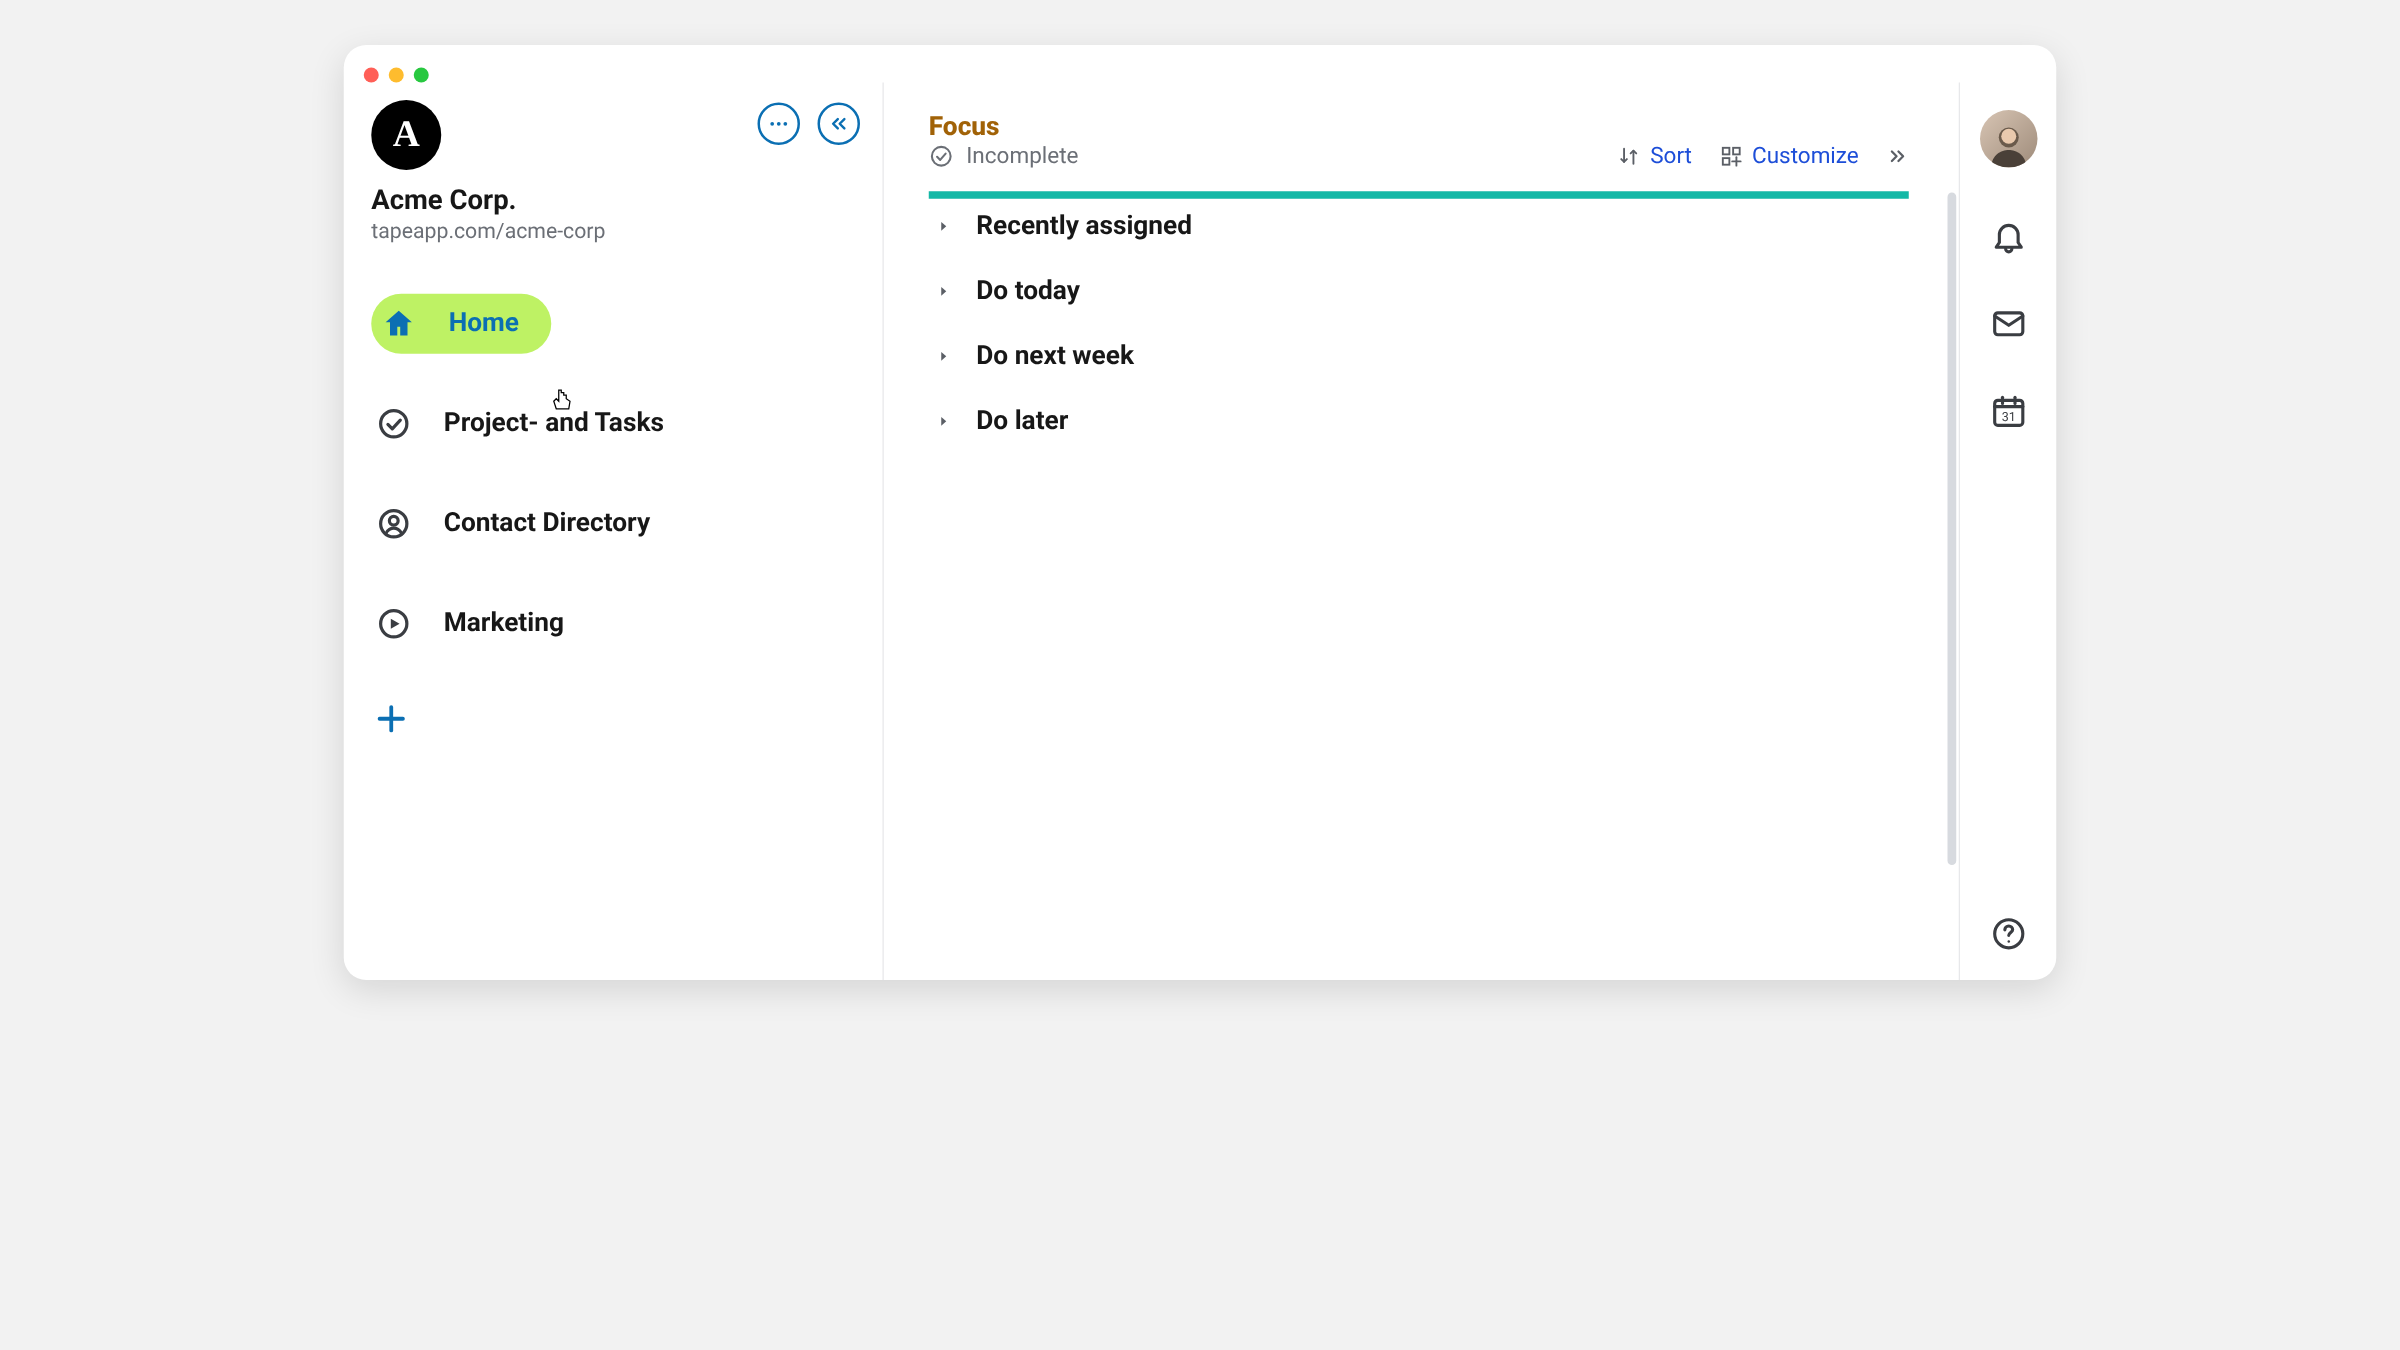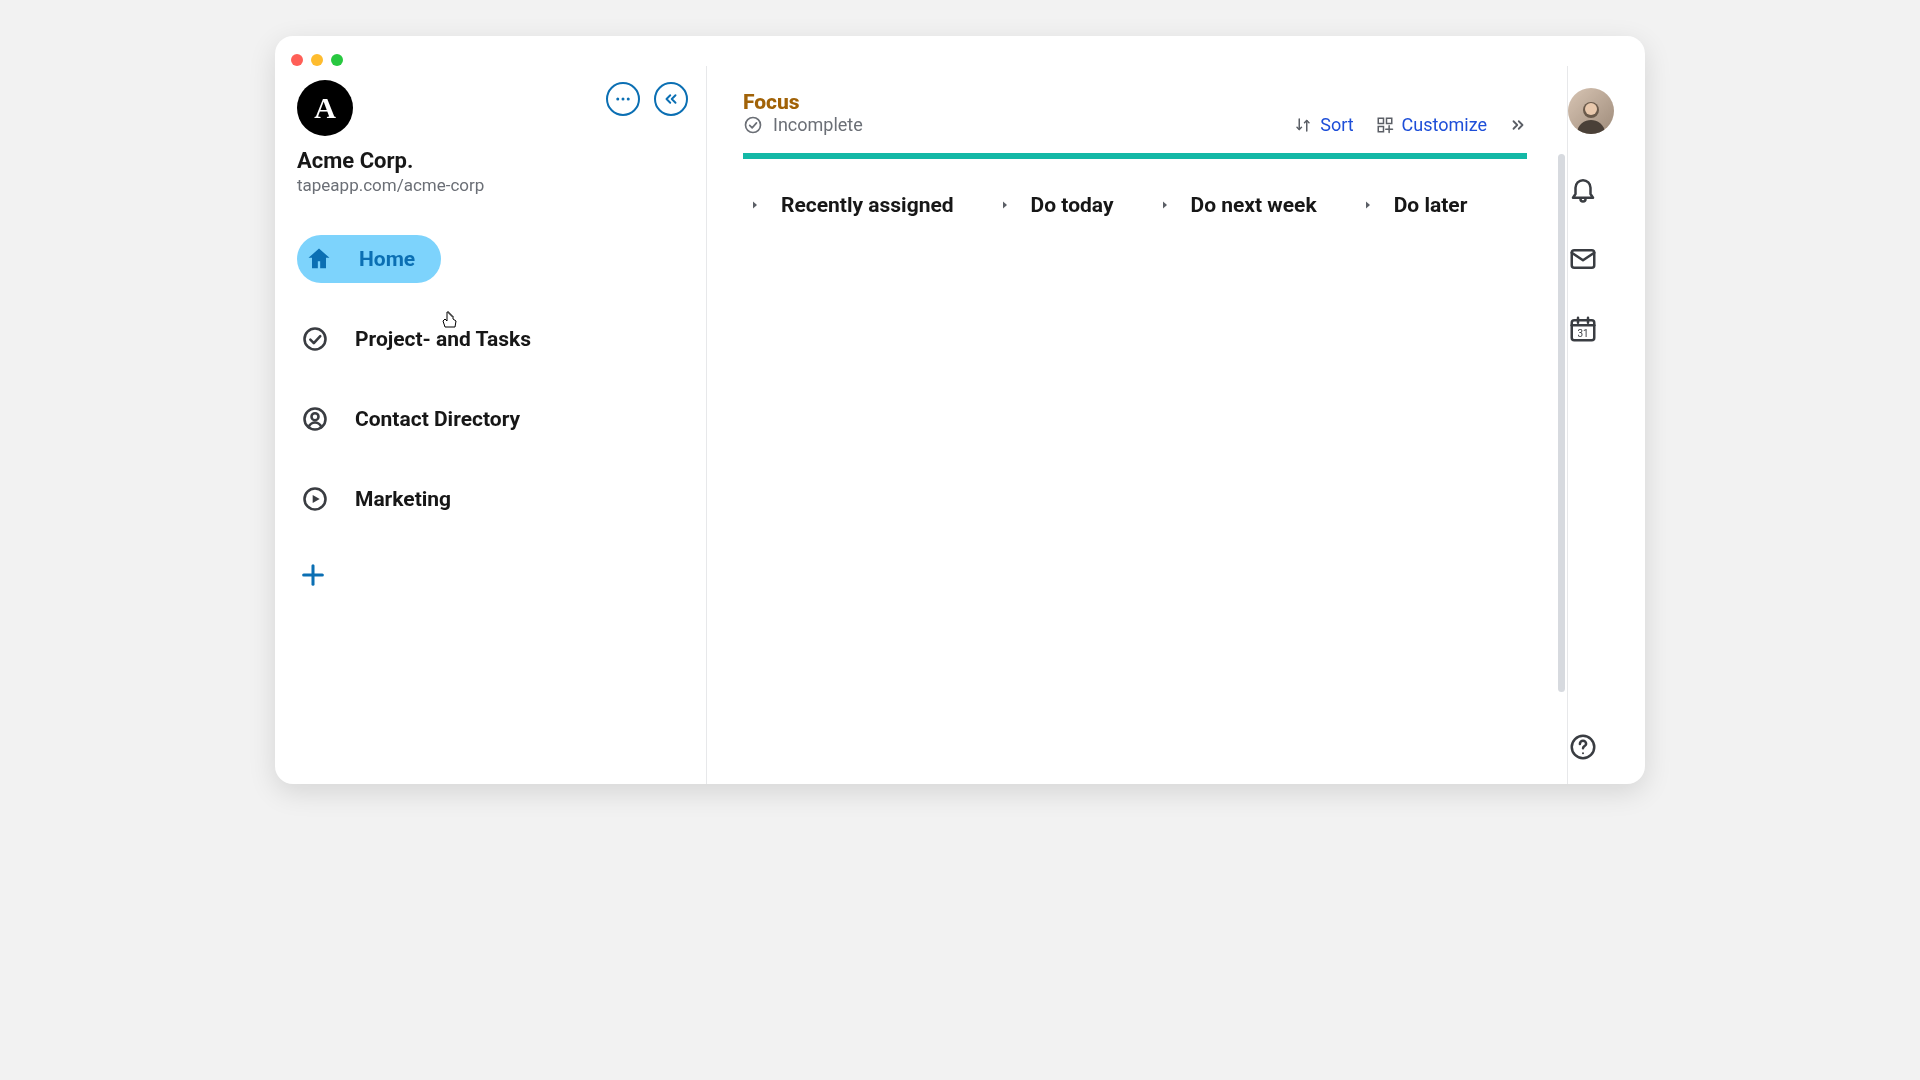--- a/index.html
+++ b/index.html
@@ -105,21 +105,21 @@
     border-radius: 28px;
     cursor: pointer;
     width: fit-content;
   }
   .nav-item .icon-slot {
     width: 28px; height: 28px;
     display: flex; align-items: center; justify-content: center;
     color: #3a3d42;
   }
   .nav-item.active {
-    background: #7dd3fc;
+    background: #bef264;
   }
   .nav-item.active .icon-slot { color: #0b6fb3; }
   .nav-item.active .nav-label { color: #0b6fb3; }
   .nav-label {
     font-size: 21px;
     font-weight: 700;
     color: #171717;
   }
   .add-btn {
     margin-top: 36px;
@@ -161,24 +161,24 @@
     align-items: center;
     gap: 22px;
   }
   .tool-btn {
     display: flex; align-items: center; gap: 8px;
     color: #1d4ed8;
     font-size: 18px;
     cursor: pointer;
   }
   .sections {
-    margin-top: 34px;
-    display: flex;
-    flex-direction: row;
-    gap: 45px;
+    margin-top: 10px;
+    display: flex;
+    flex-direction: column;
+    gap: 28px;
     padding-left: 6px;
   }
   .section-row {
     display: flex;
     align-items: center;
     gap: 20px;
     cursor: pointer;
   }
   .section-caret {
     color: #5b5f66;
@@ -198,21 +198,21 @@
     background: #d7dadf;
     border-radius: 4px;
   }
 
   
   .rail {
     width: 78px;
     border-left: 1px solid #e7e8ea;
     display: flex;
     flex-direction: column;
-    align-items: flex-start;
+    align-items: center;
     padding-top: 22px;
     gap: 40px;
     position: relative;
   }
   .avatar {
     width: 46px; height: 46px; border-radius: 50%;
     background: linear-gradient(135deg,#d8c5b4,#9e8b7a);
     overflow: hidden;
     display:flex; align-items:flex-end; justify-content:center;
   }

